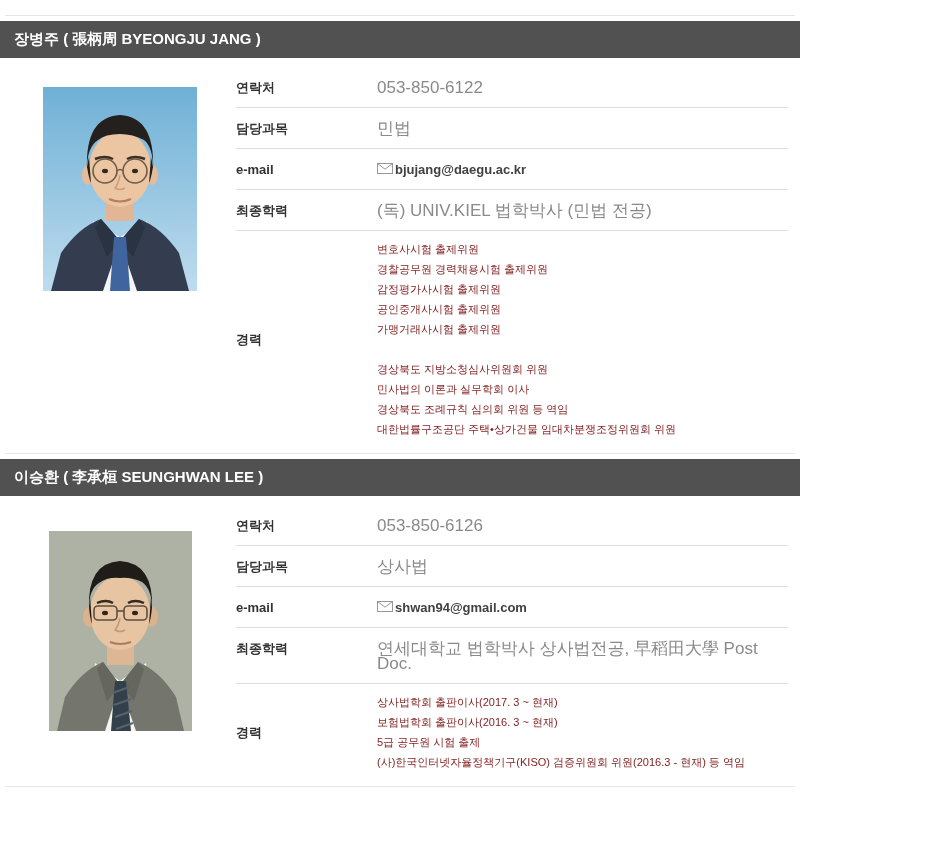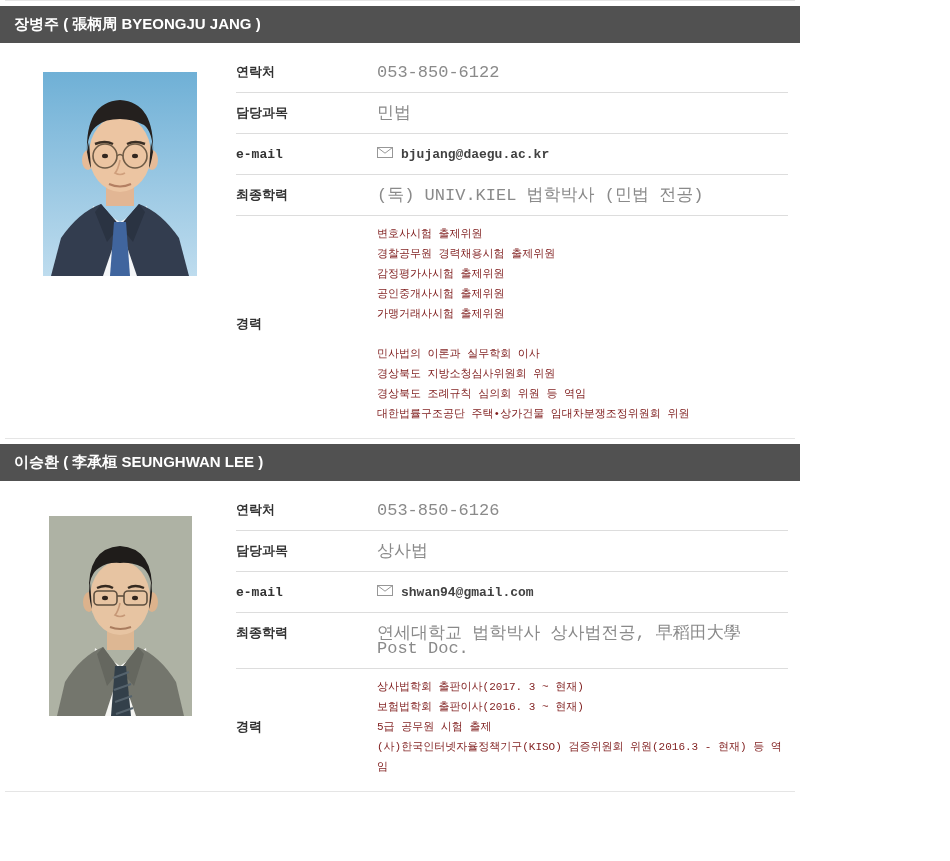--- a/index.html
+++ b/index.html
@@ -1,40 +1,40 @@
 <!DOCTYPE html>
 <html><head>
 <meta charset="utf-8">
 <style>
   html,body { margin:0; padding:0; background:#ffffff; }
   body { width:950px; font-family:"Liberation Sans","DejaVu Sans",sans-serif; }
-  .page { width:800px; box-sizing:border-box; }
+  .page { width:800px; padding-top:15px; box-sizing:border-box; }
 
   .divider { height:0; border-top:1px solid #e5e5e5; margin:0 5px; }
   .page > .divider.final { margin-top:0; }
 
   .name-bar {
     background:#515151; height:37px; margin-top:5px;
     display:flex; align-items:center; padding-left:14px;
   }
   .name-bar h2 {
     margin:0; color:#ffffff; font-size:15px; font-weight:bold; letter-spacing:0;
   }
 
   .content { display:flex; padding-top:9px; padding-bottom:6px; }
   .photo-col { width:236px; flex:none; box-sizing:border-box; padding:20px 39px 0 43px; }
   .photo { width:154px; }
   .photo svg { display:block; }
 
-  .table-col { flex:1; margin-right:12px;font-family:Liberation Mono, monospace; }
+  .table-col { flex:1; margin-right:12px; }
   .row { display:flex; border-bottom:1px solid #dddddd; padding:13px 0 12px 0; }
   .row.career-row { border-bottom:none; padding:8px 0; align-items:center; }
   .label { width:141px; flex:none; color:#333333; font-weight:bold; font-size:13px; line-height:15px; }
   .value { color:#8a8a8a; font-size:17px; line-height:15px; }
-  .email-value { display:flex; align-items:center; gap:8px; color:#414141; font-weight:bold;
+  .email-value { display:flex; align-items:center; gap:2px; color:#414141; font-weight:bold;
                  font-size:13px; line-height:15px; text-decoration:none; cursor:pointer; }
   .career-lines { flex:1; }
   .career-line { min-height:20px; line-height:20px; font-size:11px; color:#7f1d1d; }
 </style>
 </head>
 <body>
 
 <div class="page">
 
   <div class="divider"></div>
@@ -119,22 +119,22 @@
         </div>
         <div class="row career-row">
           <div class="label">경력</div>
           <div class="career-lines">
             <div class="career-line">변호사시험 출제위원</div>
             <div class="career-line">경찰공무원 경력채용시험 출제위원</div>
             <div class="career-line">감정평가사시험 출제위원</div>
             <div class="career-line">공인중개사시험 출제위원</div>
             <div class="career-line">가맹거래사시험 출제위원</div>
             <div class="career-line"></div>
+            <div class="career-line">경상북도 지방소청심사위원회 위원</div>
             <div class="career-line">민사법의 이론과 실무학회 이사</div>
-            <div class="career-line">경상북도 지방소청심사위원회 위원</div>
             <div class="career-line">경상북도 조례규칙 심의회 위원 등 역임</div>
             <div class="career-line">대한법률구조공단 주택•상가건물 임대차분쟁조정위원회 위원</div>
           </div>
         </div>
       </div>
     </div>
   </section>
 
   <div class="divider"></div>
 

